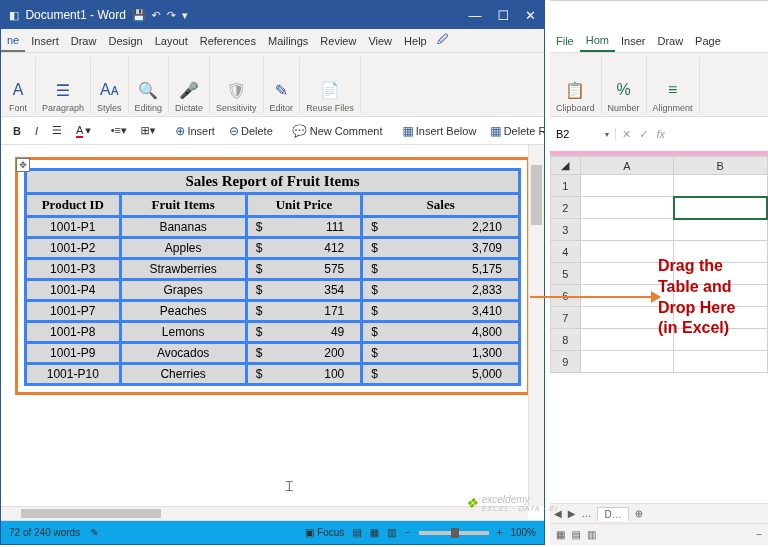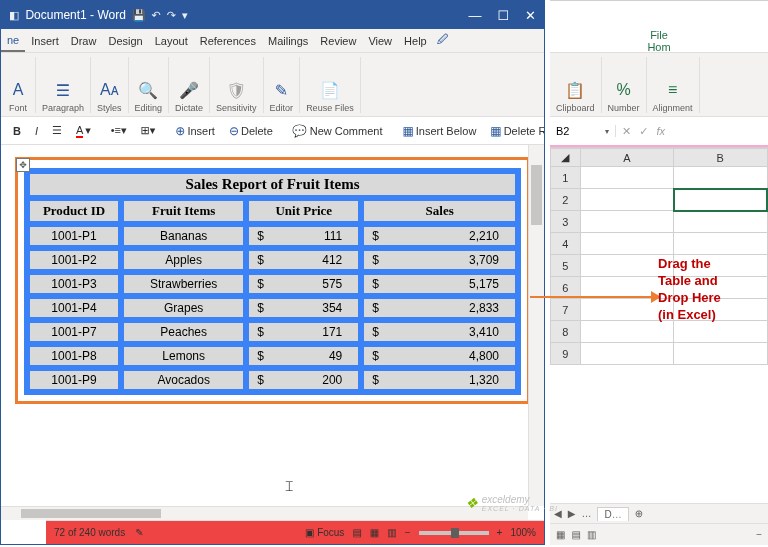--- a/index.html
+++ b/index.html
@@ -26,66 +26,66 @@
 .word-minitoolbar { height: 28px; background: #fff; display: flex; align-items: center; gap: 6px; padding: 0 8px; font-size: 11px; border-bottom: 1px solid #e1dfdd; color:#323130; overflow:hidden; }
 .word-minitoolbar .sep { width:1px; height:18px; background:#e1dfdd; }
 .word-minitoolbar .mt-btn { padding:2px 4px; cursor:pointer; display:flex; align-items:center; gap:2px; color:#323130; white-space:nowrap; }
 .word-minitoolbar .mt-btn .micon { font-size:12px; color:#2b579a; }
 
 .word-doc-area { position:relative; background:#fff; padding:12px 14px 8px 14px; height: 370px; }
 .orange-box { border: 3px solid #ed7d31; padding: 8px 6px 6px 6px; position:relative; }
 .move-handle { position:absolute; left:-2px; top:-2px; width:14px; height:14px; border:1px solid #777; background:#fff; display:flex; align-items:center; justify-content:center; font-size:9px; color:#555; }
 
 .data-table { width:100%; border-collapse:collapse; table-layout:fixed; }
-.data-table th, .data-table td { border:6px solid #3b82f6; padding:2px 4px; font-size:12px; background:#d9d9d9; }
+.data-table th, .data-table td { border:3px solid #3b82f6; padding:2px 4px; font-size:12px; background:#d9d9d9; }
 .data-table .title-row th { font-family: 'Times New Roman', serif; font-weight:bold; font-size:15px; text-align:center; }
 .data-table .header-row th { font-family:'Times New Roman', serif; font-weight:bold; text-align:center; font-size:13px; }
 .data-table tbody td { text-align:center; }
 .data-table tbody td.money { text-align:right; padding-right:16px; position:relative; }
 .data-table tbody td.money::before { content:"$"; position:absolute; left:8px; }
 .col-pid { width:90px; }
 .col-fruit { width:120px; }
 .col-price { width:110px; }
 .col-sales { width:150px; }
 
-.word-statusbar { position:absolute; bottom:0; left:0; right:0; height:24px; background:#ef4444; border-top:1px solid #e1dfdd; display:flex; align-items:center; font-size:10px; padding:0 8px; color:#323130; gap:10px;margin-left:45px; }
+.word-statusbar { position:absolute; bottom:0; left:0; right:0; height:24px; background:#0ea5e9; border-top:1px solid #e1dfdd; display:flex; align-items:center; font-size:10px; padding:0 8px; color:#323130; gap:10px; }
 .word-statusbar .sb-right { margin-left:auto; display:flex; align-items:center; gap:8px; }
 .zoom-slider { width:70px; height:4px; background:#c8c6c4; position:relative; }
 .zoom-slider .thumb { width:8px; height:10px; background:#605e5c; position:absolute; top:-3px; left:32px; }
 
 .word-hscroll { position:absolute; bottom:24px; left:0; right:16px; height:14px; background:#f3f2f1; border-top:1px solid #e1dfdd; }
 .word-hscroll .track { position:absolute; left:14px; right:14px; top:1px; bottom:1px; background:#f3f2f1; }
 .word-hscroll .thumb { position:absolute; left:20px; width:140px; top:2px; bottom:2px; background:#c8c6c4; }
 
 .word-vscroll { position:absolute; right:0; top:144px; bottom:38px; width:16px; background:#f3f2f1; border-left:1px solid #e1dfdd; }
 .word-vscroll .thumb { position:absolute; left:2px; right:2px; top:20px; height:60px; background:#c8c6c4; }
 
 .excel-window { position: absolute; left:550px; top:0; width:218px; height:545px; background:#fff; border-top:1px solid #d2d0ce; }
 .excel-titlegap { height:28px; background:#fff; }
-.excel-ribbon-tabs { height:24px; display:flex; align-items:center; font-size:11px; border-bottom:1px solid #e1dfdd; overflow:hidden;flex-direction:column; }
+.excel-ribbon-tabs { height:24px; display:flex; align-items:center; font-size:11px; border-bottom:1px solid #e1dfdd; overflow:hidden; }
 .excel-ribbon-tabs .tab { padding:0 6px; height:100%; display:flex; align-items:center; cursor:pointer; color:#323130; }
 .excel-ribbon-tabs .tab.active { border-bottom:2px solid #217346; color:#217346; }
 
 .excel-ribbon-groups { height:64px; background:#f3f2f1; display:flex; border-bottom:1px solid #e1dfdd; padding-top:4px; overflow:hidden; }
 .excel-ribbon-groups .ribbon-group .rg-icon { color:#217346; }
 
-.excel-namebox-row { height:30px; display:flex; align-items:center; border-bottom:2px solid #f9a8d4; font-size:11px; }
+.excel-namebox-row { height:38px; display:flex; align-items:center; border-bottom:4px solid #f9a8d4; font-size:11px; }
 .excel-namebox { width:66px; border-right:1px solid #e1dfdd; padding:0 6px; display:flex; align-items:center; justify-content:space-between; background:#fff; }
 .excel-namebox .dd { font-size:8px; color:#605e5c; }
 .excel-fx-area { flex:1; display:flex; align-items:center; padding:0 6px; gap:8px; color:#a19f9d; }
 
 .excel-grid { position:relative; height:360px; overflow:hidden; border-top:1px solid #d2d0ce; }
 .excel-grid table { border-collapse:collapse; width:100%; }
 .excel-grid th { background:#e6e6e6; border:1px solid #d2d0ce; font-weight:normal; font-size:11px; color:#333; text-align:center; }
 .excel-grid .colhdr th { height:18px; }
 .excel-grid .rowhdr { width:26px; background:#e6e6e6; border:1px solid #d2d0ce; font-size:11px; text-align:center; color:#333; }
 .excel-grid td { border:1px solid #d2d0ce; height:22px; width:82px; font-size:11px; }
 .excel-grid .selcell { border:2px solid #217346; }
 
-.excel-annot { position:absolute; left:658px; top:256px; width:100px; font-size:13px; font-weight:bold; color:#c00000; line-height:1.3; font-family:Calibri, sans-serif; }
+.excel-annot { position:absolute; left:658px; top:256px; width:100px; font-size:16px; font-weight:bold; color:#c00000; line-height:1.3; font-family:Calibri, sans-serif; }
 
 .arrow { position:absolute; left:530px; top:296px; width:130px; height:2px; background:#ed7d31; }
 .arrow::after { content:""; position:absolute; right:-1px; top:-5px; border-left:10px solid #ed7d31; border-top:6px solid transparent; border-bottom:6px solid transparent; }
 
 .watermark { position:absolute; right:210px; bottom:35px; font-size:10px; color:#bfbfbf; font-style:italic; display:flex; align-items:center; gap:4px; }
 .watermark .wm-sub { font-size:7px; letter-spacing:1px; }
 
 .excel-status { position:absolute; bottom:0; left:0; right:0; height:22px; background:#f3f2f1; border-top:1px solid #e1dfdd; display:flex; align-items:center; font-size:10px; padding:0 6px; gap:6px; color:#605e5c; }
 .excel-tabbar { position:absolute; bottom:22px; left:0; right:0; height:20px; background:#f3f2f1; border-top:1px solid #e1dfdd; display:flex; align-items:center; font-size:10px; padding:0 4px; gap:6px; color:#605e5c; }
 .excel-tabbar .sheet-tab { background:#fff; border:1px solid #d2d0ce; border-bottom:none; padding:1px 6px; }
@@ -254,21 +254,27 @@
             <tr>
               <td>1001-P8</td>
               <td>Lemons</td>
               <td class="money">49</td>
               <td class="money">4,800</td>
             </tr>
             <tr>
               <td>1001-P9</td>
               <td>Avocados</td>
               <td class="money">200</td>
-              <td class="money">1,320</td>
+              <td class="money">1,300</td>
+            </tr>
+            <tr>
+              <td>1001-P10</td>
+              <td>Cherries</td>
+              <td class="money">100</td>
+              <td class="money">5,000</td>
             </tr>
           </tbody>
       </table>
     </div>
   </div>
 
   <div class="word-vscroll">
       <div class="thumb"></div>
     </div>
   <div class="word-hscroll">

